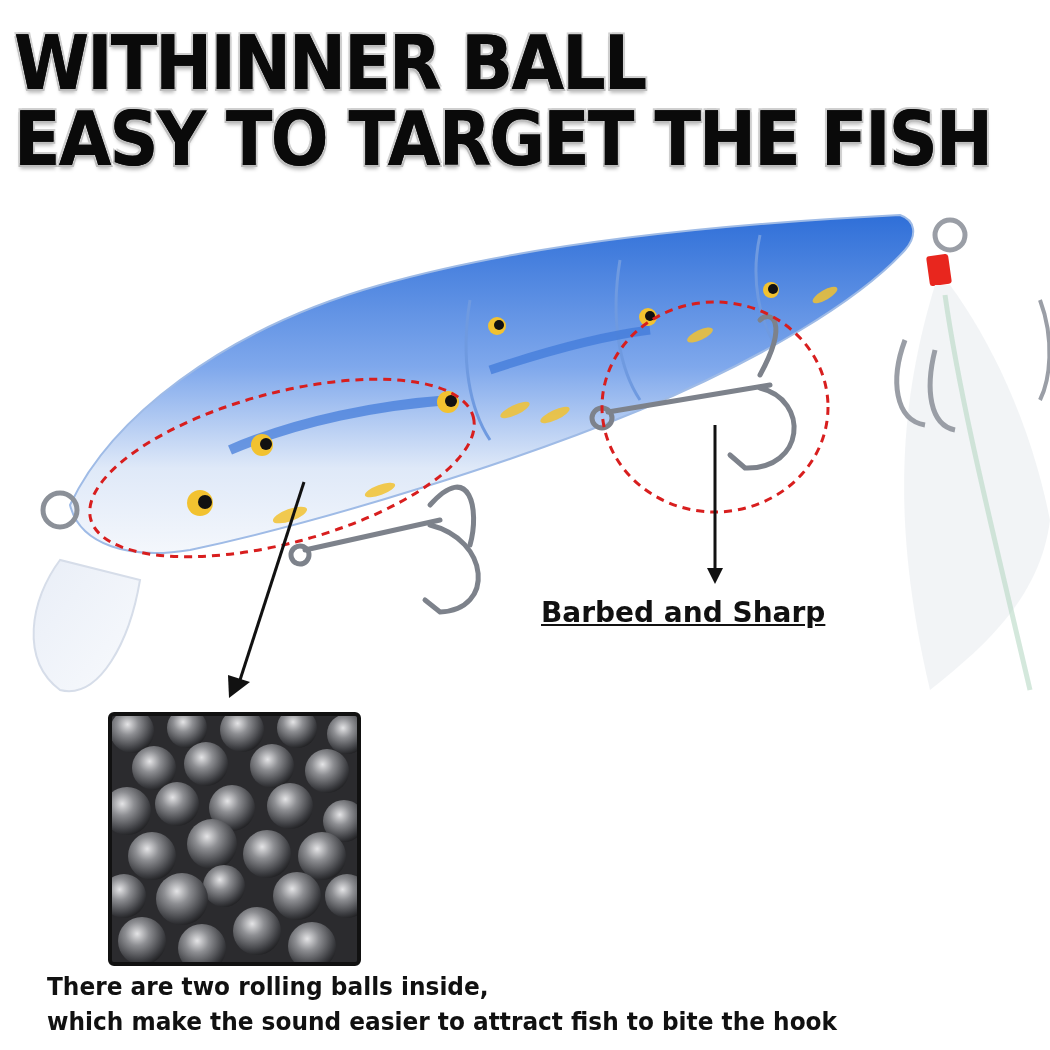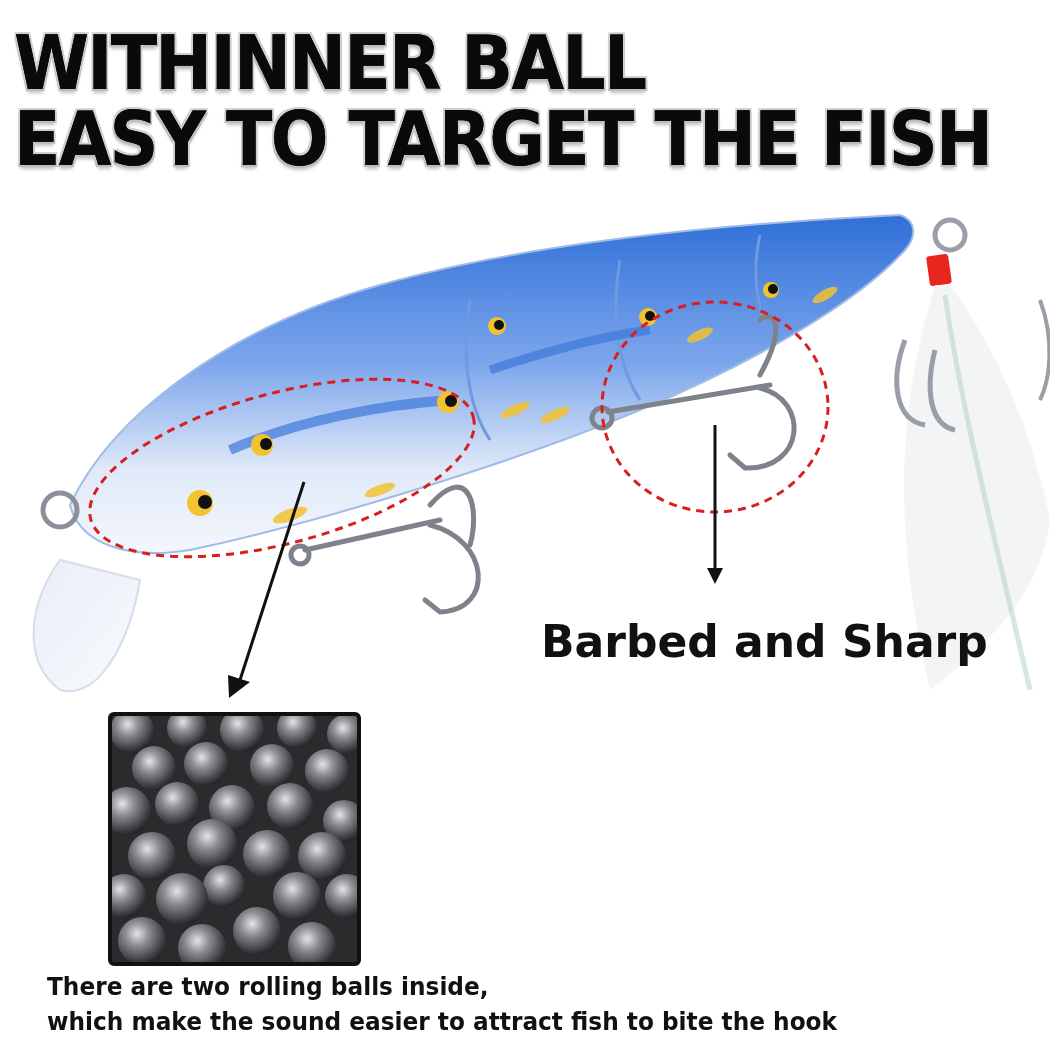--- a/index.html
+++ b/index.html
@@ -7,21 +7,21 @@
   .headline {
     position:absolute; left:14px; font-family:"DejaVu Sans", sans-serif; font-weight:bold;
     color:#0a0a0a; letter-spacing:-2px; white-space:nowrap;
     text-shadow: 0 0 0 #000, -2px -2px 0 #cfcfcf, 2px -2px 0 #cfcfcf, -2px 2px 0 #bdbdbd, 2px 2px 0 #bdbdbd, 0 4px 4px rgba(0,0,0,0.25);
     transform-origin:left top;
   }
   #hl1 { top:20px; font-size:74px; transform:scaleX(0.92); }
   #hl2 { top:96px; font-size:74px; transform:scaleX(0.92); }
   .lure { position:absolute; left:0; top:195px; width:1050px; height:510px; }
   .callout-label { position:absolute; font-family:"DejaVu Sans", sans-serif; font-weight:bold; color:#111; white-space:nowrap; }
-  #barbed { left:541px; top:616px; font-size:44px; }
+  #barbed { left:541px; top:596px; font-size:28px;text-decoration:underline; }
   .inset { position:absolute; left:108px; top:712px; width:245px; height:246px; border:4px solid #111; border-radius:6px; background:#2a2a2c; overflow:hidden; }
   .caption { position:absolute; left:47px; font-family:"DejaVu Sans", sans-serif; font-weight:bold; color:#111; font-size:25px; white-space:nowrap; transform-origin:left top; transform:scaleX(0.93); }
   #cap1 { top:972px; }
   #cap2 { top:1007px; }
 </style>
 </head>
 <body>
 
 <div id="hl1" class="headline">WITHINNER BALL</div>
 <div id="hl2" class="headline">EASY TO TARGET THE FISH</div>

